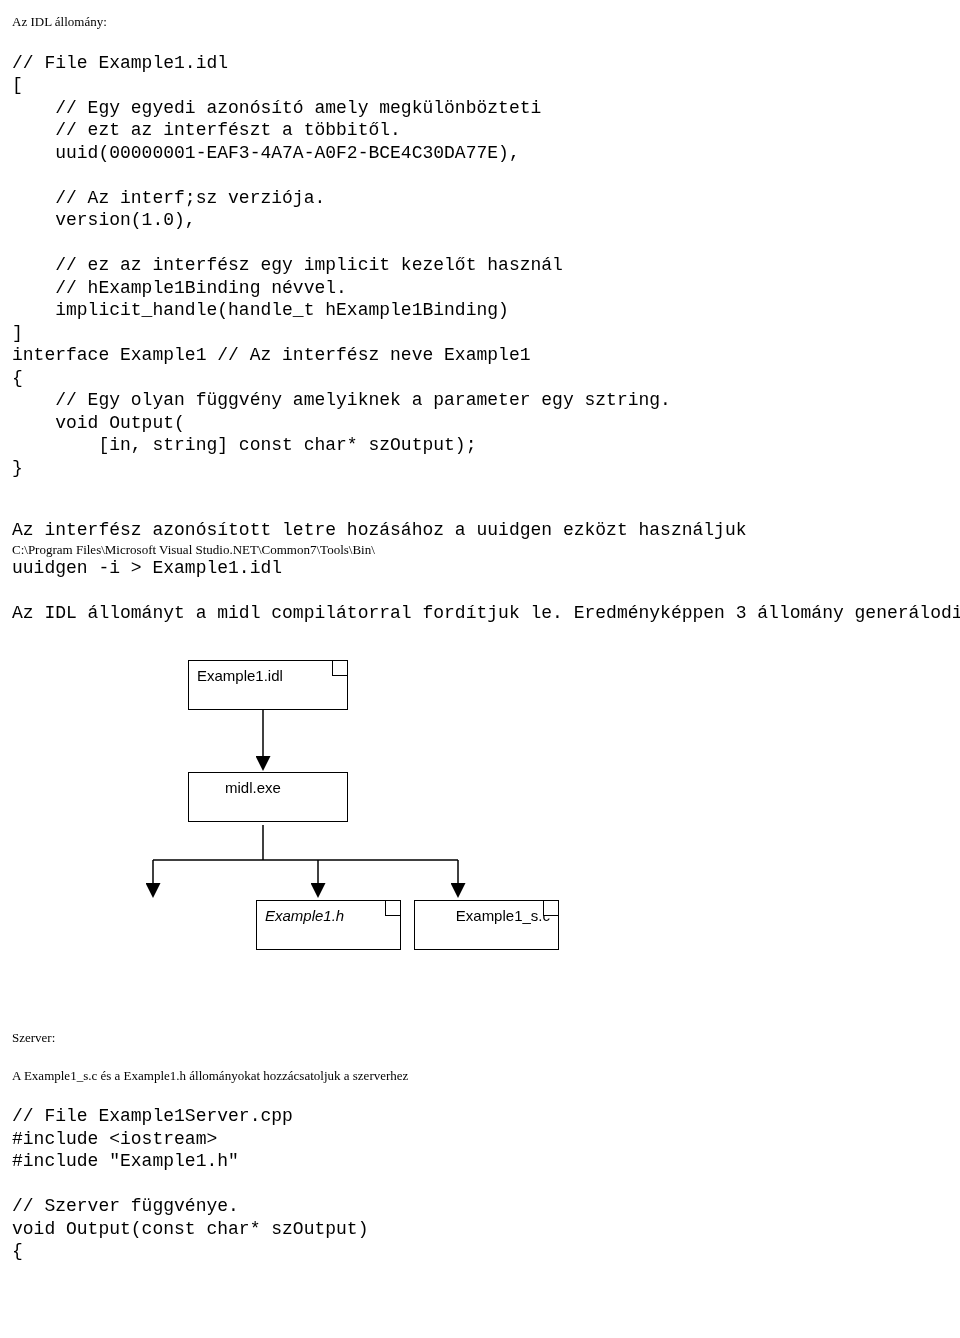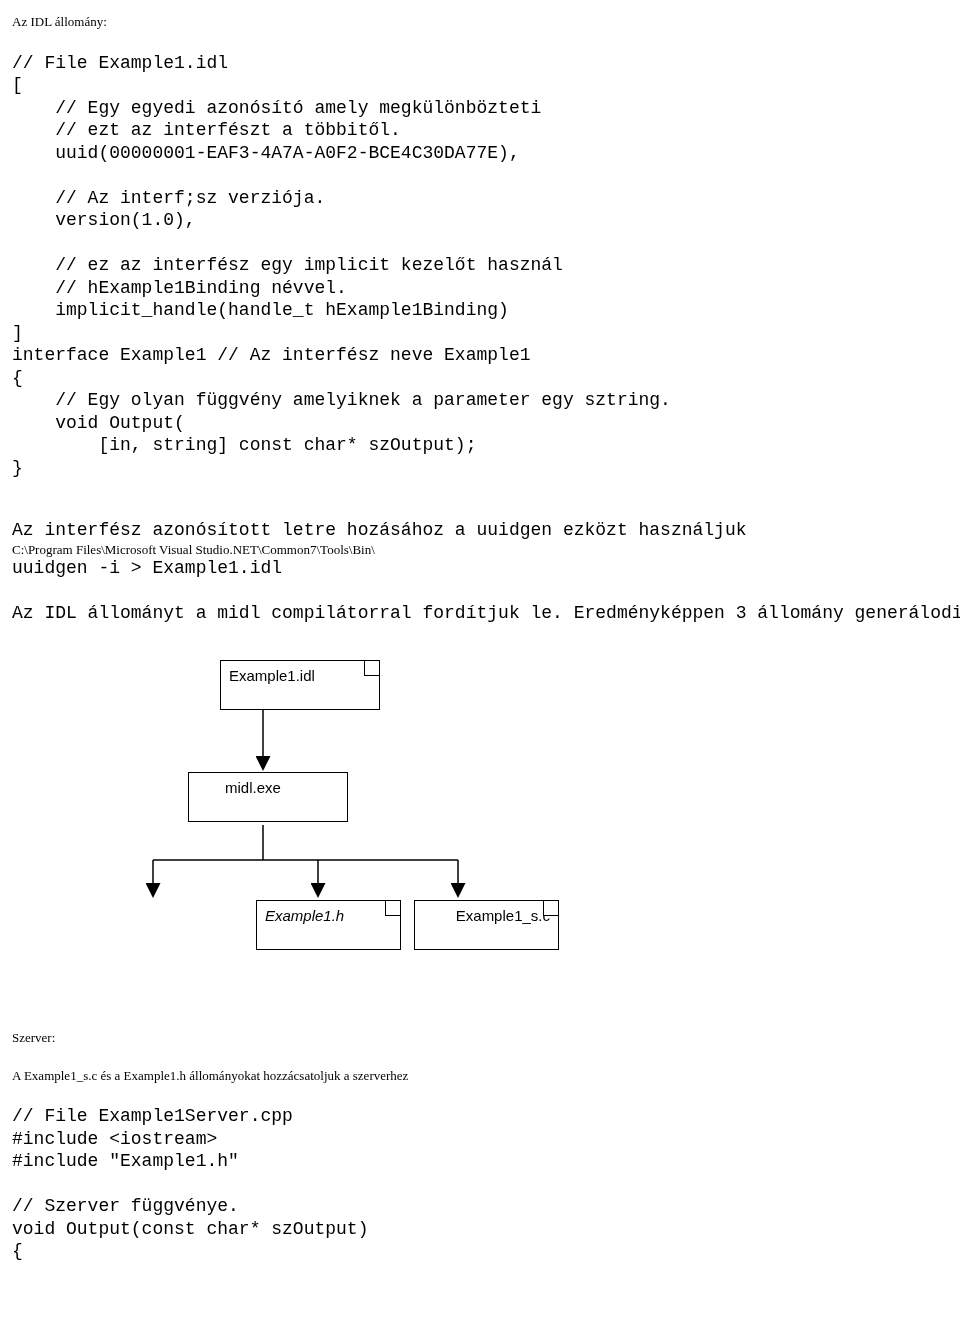--- a/index.html
+++ b/index.html
@@ -99,21 +99,21 @@
       </marker>
     </defs>
     <line x1="165" y1="50" x2="165" y2="108" stroke="#000" stroke-width="1.5" marker-end="url(#ah)"></line>
     <line x1="165" y1="165" x2="165" y2="200" stroke="#000" stroke-width="1.5"></line>
     <line x1="55" y1="200" x2="360" y2="200" stroke="#000" stroke-width="1.5"></line>
     <line x1="55" y1="200" x2="55" y2="235" stroke="#000" stroke-width="1.5" marker-end="url(#ah)"></line>
     <line x1="220" y1="200" x2="220" y2="235" stroke="#000" stroke-width="1.5" marker-end="url(#ah)"></line>
     <line x1="360" y1="200" x2="360" y2="235" stroke="#000" stroke-width="1.5" marker-end="url(#ah)"></line>
   </svg>
 
-  <div class="box doc-box" style="left:90px; top:0; width:160px; height:50px;margin-left:32px;">
+  <div class="box doc-box" style="left:90px; top:0; width:160px; height:50px;">
     <span>Example1.idl</span>
     <div class="fold-tri"></div>
   </div>
 
   <div class="box" style="left:90px; top:112px; width:160px; height:50px;padding-left:36px;">
     <span>midl.exe</span>
   </div>
 
 
   <div class="box doc-box" style="left:158px; top:240px; width:145px; height:50px;font-style:italic;">

